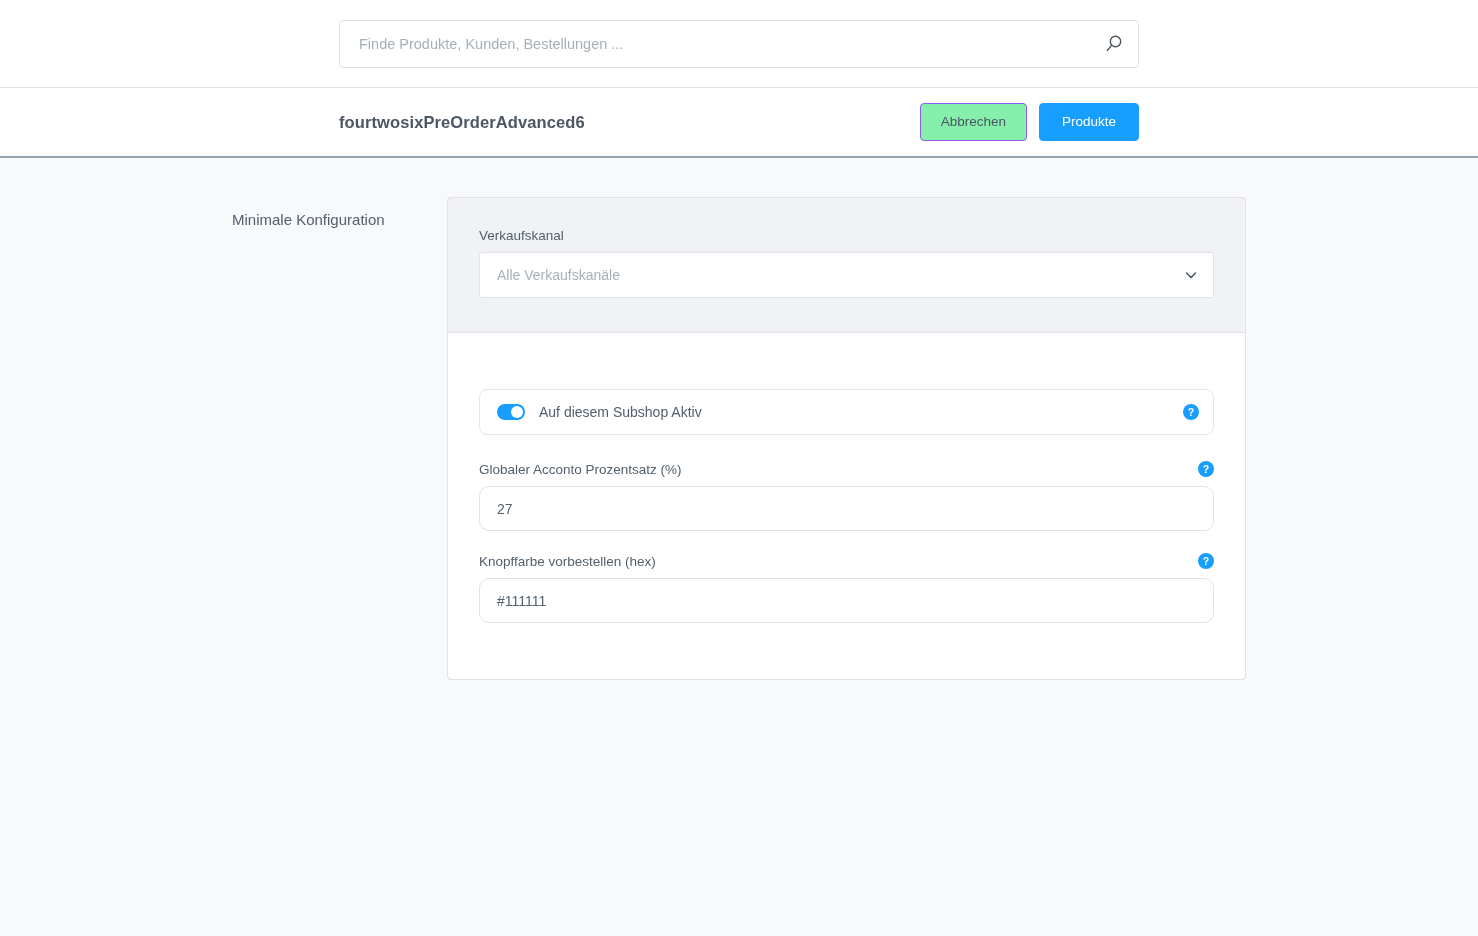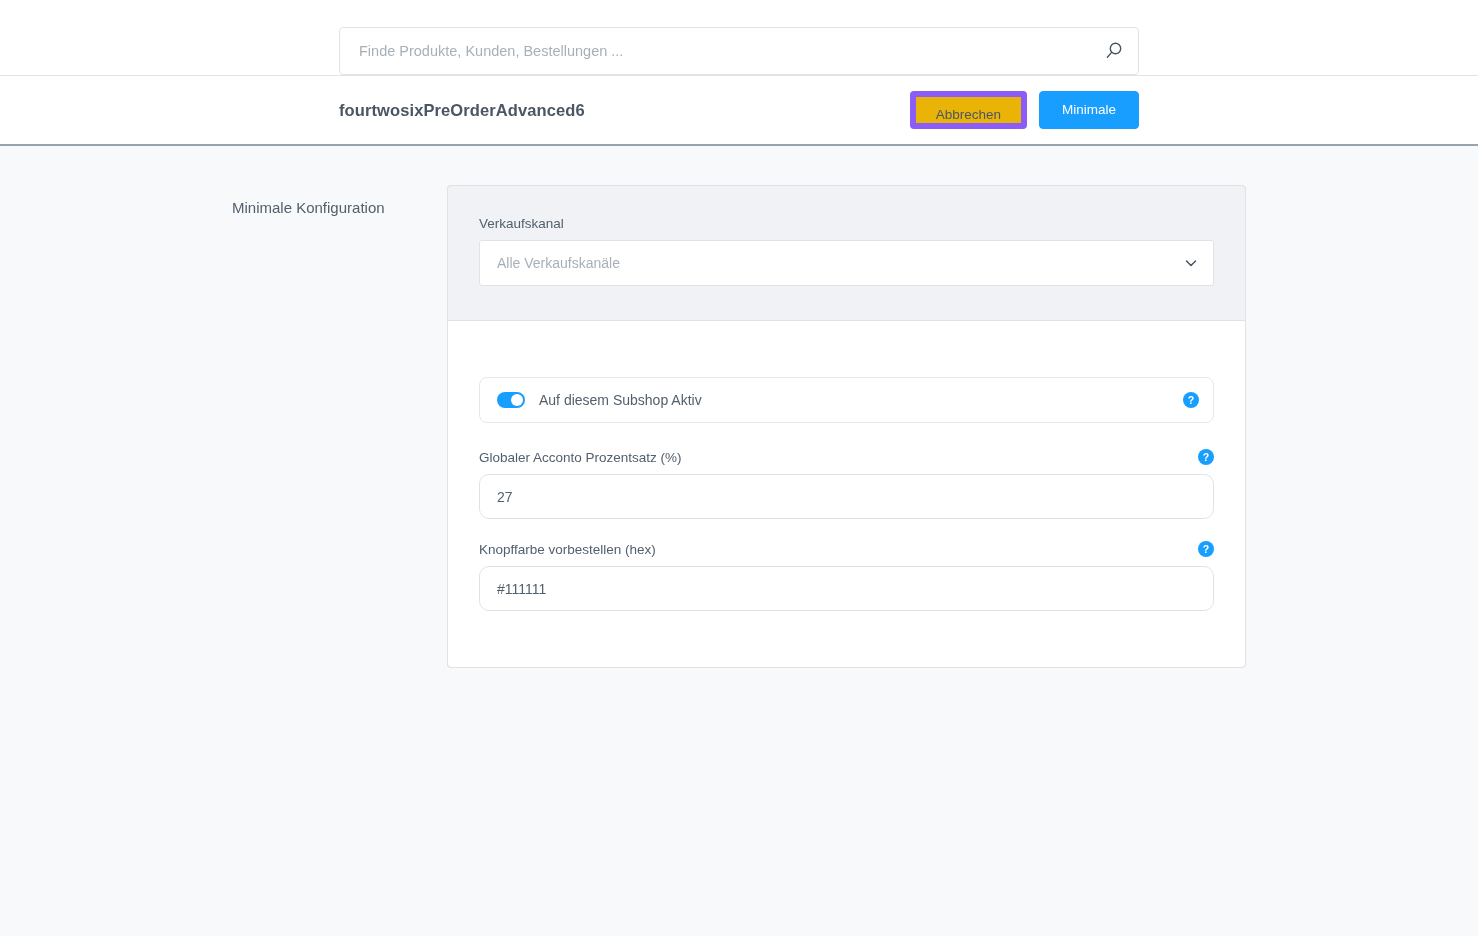--- a/index.html
+++ b/index.html
@@ -7,25 +7,25 @@
   html, body {
     width: 1478px;
     height: 936px;
     background: #f8f9fb;
     font-family: "Liberation Sans", sans-serif;
     -webkit-font-smoothing: antialiased;
   }
 
   
   .search-band {
-    height: 76px;
+    height: 88px;
     background: #ffffff;
     border-bottom: 1px solid #e0e4e8;
     display: flex;
-    align-items: flex-end;
+    align-items: center;
     justify-content: center;
   }
   .search-wrap {
     position: relative;
     width: 800px;
     height: 48px;
   }
   .search-input {
     width: 100%;
     height: 48px;
@@ -74,22 +74,22 @@
   .btn {
     font-family: "Liberation Sans", sans-serif;
     font-size: 13.5px;
     border-radius: 4px;
     cursor: pointer;
     height: 38px;
     padding: 0 20px;
     line-height: 36px;
   }
   .btn-secondary {
-    background: #eab308;
-    border: 6px solid #8b5cf6;
+    background: #86efac;
+    border: 1px solid #8b5cf6;
     color: #4a5763;
   }
   .btn-primary {
     background: #189eff;
     border: 1px solid #189eff;
     color: #ffffff;
     padding: 0 22px;
   }
 
   
@@ -242,21 +242,21 @@
       </svg>
     </span>
   </div>
 </div>
 
 <div class="page-header">
   <div class="header-inner">
     <div class="page-title">fourtwosixPreOrderAdvanced6</div>
     <div class="header-actions">
       <button class="btn btn-secondary">Abbrechen</button>
-      <button class="btn btn-primary">Minimale</button>
+      <button class="btn btn-primary">Produkte</button>
     </div>
   </div>
 </div>
 
 <div class="content">
   <div class="content-row">
 
     <div class="section-label">Minimale Konfiguration</div>
 
     <div class="card">

